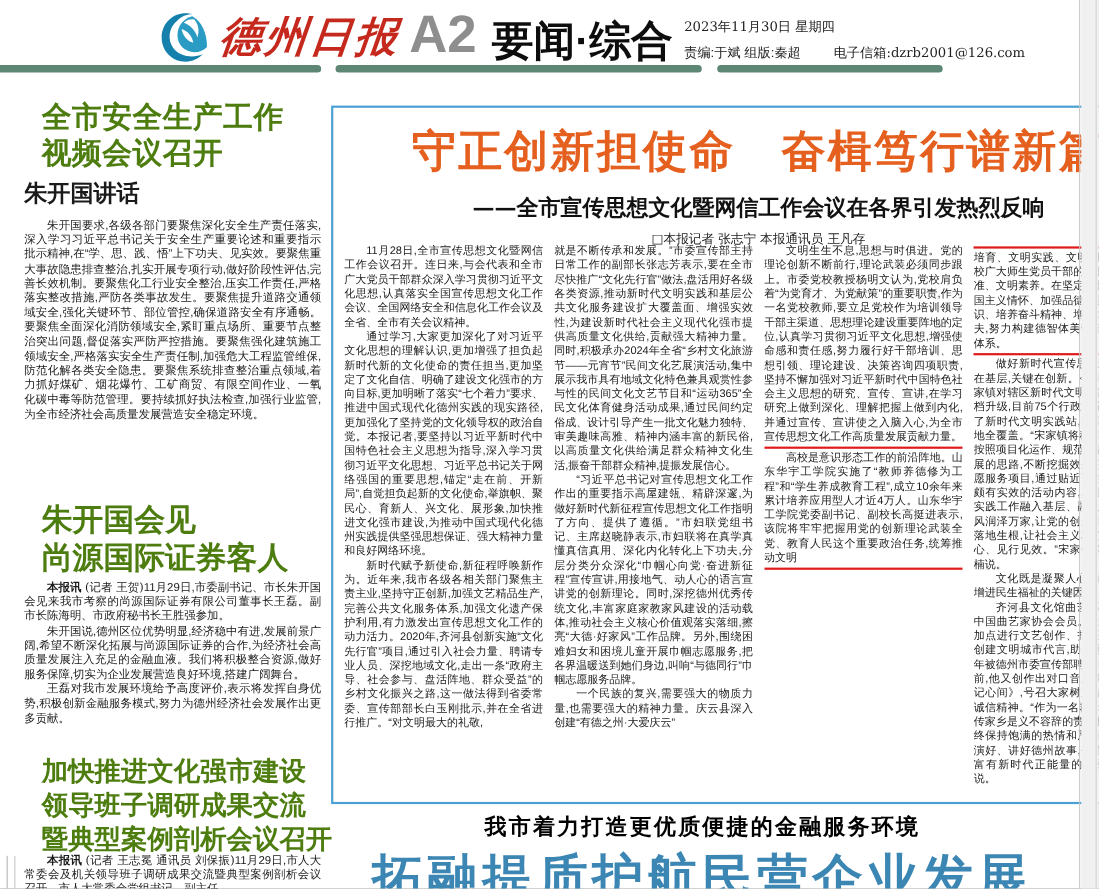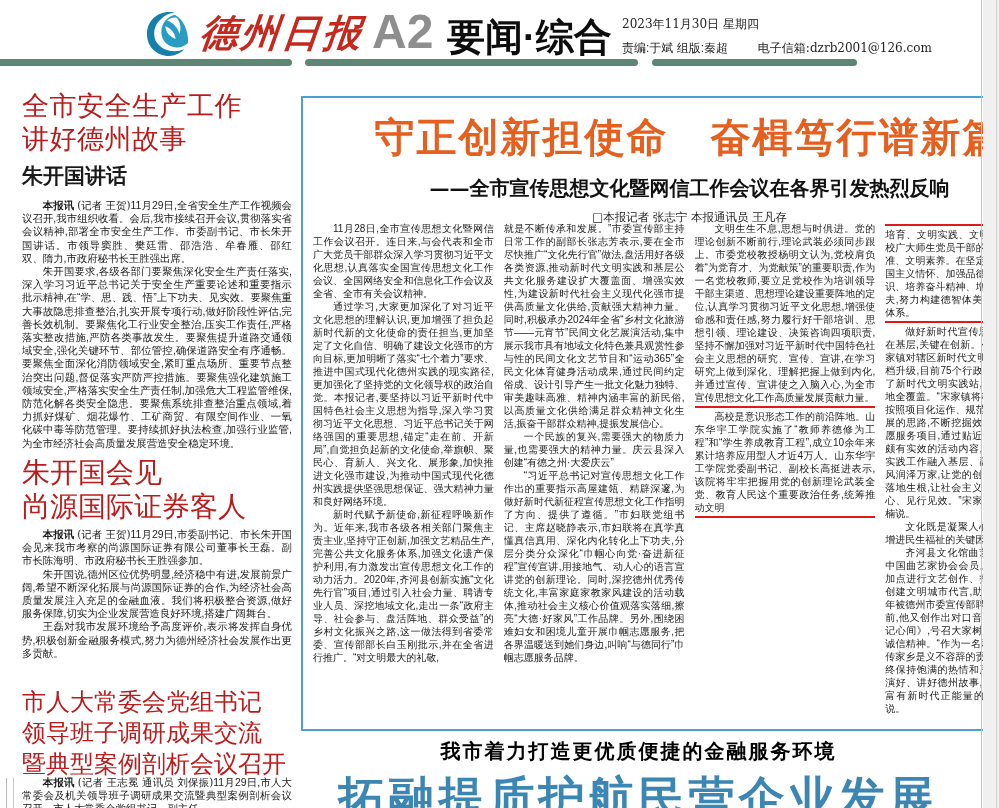--- a/index.html
+++ b/index.html
@@ -13,21 +13,21 @@
   .section{position:absolute;left:447px;top:12px;font-size:38px;font-weight:900;color:#0d0d0d;white-space:nowrap;}
   .meta{position:absolute;left:622px;top:16px;font-size:12px;color:#222;font-family:"DejaVu Serif",serif;white-space:nowrap;}
   .meta .l2{margin-top:7px;}
   .meta .staff{font-family:"Liberation Sans",sans-serif;font-weight:normal;margin-right:26px;}
   .bar{position:absolute;top:59px;height:7px;background:#5e8674;}
   .b1{left:0;width:292px;border-radius:0 4px 4px 0;}
   .b2{left:305px;width:333px;border-radius:4px;}
   .b3{left:652px;width:205px;border-radius:4px;}
   
   .la{position:absolute;left:22px;width:270px;}
-  .ht{font-weight:400;color:#b91c1c;}
+  .ht{font-weight:700;color:#4d7c0f;margin-left:16px;}
   .a1t{top:90px;font-size:27px;line-height:1.22;letter-spacing:0.5px;}
   .a1s{top:162px;font-size:21px;font-family:"DejaVu Serif",serif;font-weight:bold;}
   .a1b{top:199px;}
   .a2t{top:456px;font-size:28px;line-height:1.22;}
   .a2b{top:528px;}
   .a3t{top:686px;font-size:24px;line-height:1.3;}
   .a3b{top:776px;}
   .body{font-size:10.4px;line-height:13.2px;text-align:justify;}
   .bp{margin:0;text-indent:2em;}
   .lead-label{font-weight:bold;font-family:"DejaVu Serif",serif;}
@@ -79,61 +79,60 @@
       <span class="staff">责编:于斌 组版:秦超</span>
       <span class="email">电子信箱:dzrb2001@126.com</span>
     </div>
   </div>
   <div class="bar b1"></div>
   <div class="bar b2"></div>
   <div class="bar b3"></div>
 
   <div class="la ht a1t">
     <div>全市安全生产工作</div>
-    <div>讲好德州故事</div>
+    <div>视频会议召开</div>
   </div>
   <div class="la a1s">朱开国讲话</div>
   <div class="la body a1b">
-    <p class="bp"><span class="lead-label">本报讯</span> <span class="kai">(记者 王贺)</span><span>11月29日,全省安全生产工作视频会议召开,我市组织收看。会后,我市接续召开会议,贯彻落实省会议精神,部署全市安全生产工作。市委副书记、市长朱开国讲话。市领导窦胜、樊廷雷、邵浩浩、牟春雁、邵红双、隋力,市政府秘书长王胜强出席。</span></p>
     <p class="bp">朱开国要求,各级各部门要聚焦深化安全生产责任落实,深入学习习近平总书记关于安全生产重要论述和重要指示批示精神,在“学、思、践、悟”上下功夫、见实效。要聚焦重大事故隐患排查整治,扎实开展专项行动,做好阶段性评估,完善长效机制。要聚焦化工行业安全整治,压实工作责任,严格落实整改措施,严防各类事故发生。要聚焦提升道路交通领域安全,强化关键环节、部位管控,确保道路安全有序通畅。要聚焦全面深化消防领域安全,紧盯重点场所、重要节点整治突出问题,督促落实严防严控措施。要聚焦强化建筑施工领域安全,严格落实安全生产责任制,加强危大工程监管维保,防范化解各类安全隐患。要聚焦系统排查整治重点领域,着力抓好煤矿、烟花爆竹、工矿商贸、有限空间作业、一氧化碳中毒等防范管理。要持续抓好执法检查,加强行业监管,为全市经济社会高质量发展营造安全稳定环境。</p>
   </div>
 
   <div class="la ht a2t">
     <div>朱开国会见</div>
     <div>尚源国际证券客人</div>
   </div>
   <div class="la body a2b">
     <p class="bp"><span class="lead-label">本报讯</span> <span class="kai">(记者 王贺)</span><span>11月29日,市委副书记、市长朱开国会见来我市考察的尚源国际证券有限公司董事长王磊。副市长陈海明、市政府秘书长王胜强参加。</span></p>
     <p class="bp">朱开国说,德州区位优势明显,经济稳中有进,发展前景广阔,希望不断深化拓展与尚源国际证券的合作,为经济社会高质量发展注入充足的金融血液。我们将积极整合资源,做好服务保障,切实为企业发展营造良好环境,搭建广阔舞台。</p>
     <p class="bp">王磊对我市发展环境给予高度评价,表示将发挥自身优势,积极创新金融服务模式,努力为德州经济社会发展作出更多贡献。</p>
   </div>
 
   <div class="la ht a3t">
-    <div>市人大常委会党组书记</div>
+    <div>加快推进文化强市建设</div>
     <div>领导班子调研成果交流</div>
     <div>暨典型案例剖析会议召开</div>
   </div>
   <div class="la body a3b">
     <p class="bp"><span class="lead-label">本报讯</span> <span class="kai">(记者 王志冕 通讯员 刘保振)</span><span>11月29日,市人大常委会及机关领导班子调研成果交流暨典型案例剖析会议召开。市人大常委会党组书记、副主任…</span></p>
   </div>
 
   <div class="mbox">
     <div class="mh">守正创新担使命　奋楫笃行谱新篇</div>
     <div class="msub">——全市宣传思想文化暨网信工作会议在各界引发热烈反响</div>
     <div class="mby">□本报记者 张志宁 本报通讯员 王凡存</div>
     <div class="cols">
       <div class="col">
         <p class="ind">11月28日,全市宣传思想文化暨网信工作会议召开。连日来,与会代表和全市广大党员干部群众深入学习贯彻习近平文化思想,认真落实全国宣传思想文化工作会议、全国网络安全和信息化工作会议及全省、全市有关会议精神。</p>
         <p class="ind">通过学习,大家更加深化了对习近平文化思想的理解认识,更加增强了担负起新时代新的文化使命的责任担当,更加坚定了文化自信、明确了建设文化强市的方向目标,更加明晰了落实“七个着力”要求、推进中国式现代化德州实践的现实路径,更加强化了坚持党的文化领导权的政治自觉。本报记者,要坚持以习近平新时代中国特色社会主义思想为指导,深入学习贯彻习近平文化思想、习近平总书记关于网络强国的重要思想,锚定“走在前、开新局”,自觉担负起新的文化使命,举旗帜、聚民心、育新人、兴文化、展形象,加快推进文化强市建设,为推动中国式现代化德州实践提供坚强思想保证、强大精神力量和良好网络环境。</p>
         <p class="ind">新时代赋予新使命,新征程呼唤新作为。近年来,我市各级各相关部门聚焦主责主业,坚持守正创新,加强文艺精品生产,完善公共文化服务体系,加强文化遗产保护利用,有力激发出宣传思想文化工作的动力活力。2020年,齐河县创新实施“文化先行官”项目,通过引入社会力量、聘请专业人员、深挖地域文化,走出一条“政府主导、社会参与、盘活阵地、群众受益”的乡村文化振兴之路,这一做法得到省委常委、宣传部部长白玉刚批示,并在全省进行推广。“对文明最大的礼敬,</p>
       </div>
       <div class="col">
         <p>就是不断传承和发展。”市委宣传部主持日常工作的副部长张志芳表示,要在全市尽快推广“文化先行官”做法,盘活用好各级各类资源,推动新时代文明实践和基层公共文化服务建设扩大覆盖面、增强实效性,为建设新时代社会主义现代化强市提供高质量文化供给,贡献强大精神力量。同时,积极承办2024年全省“乡村文化旅游节——元宵节”民间文化艺展演活动,集中展示我市具有地域文化特色兼具观赏性参与性的民间文化文艺节目和“运动365”全民文化体育健身活动成果,通过民间约定俗成、设计引导产生一批文化魅力独特、审美趣味高雅、精神内涵丰富的新民俗,以高质量文化供给满足群众精神文化生活,振奋干部群众精神,提振发展信心。</p>
+        <p class="ind">“习近平总书记对宣传思想文化工作作出的重要指示高屋建瓴、精辟深邃,为做好新时代新征程宣传思想文化工作指明了方向、提供了遵循。”市妇联党组书记、主席赵晓静表示,市妇联将在真学真懂真信真用、深化内化转化上下功夫,分层分类分众深化“巾帼心向党·奋进新征程”宣传宣讲,用接地气、动人心的语言宣讲党的创新理论。同时,深挖德州优秀传统文化,丰富家庭家教家风建设的活动载体,推动社会主义核心价值观落实落细,擦亮“大德·好家风”工作品牌。另外,围绕困难妇女和困境儿童开展巾帼志愿服务,把各界温暖送到她们身边,叫响“与德同行”巾帼志愿服务品牌。</p>
         <p class="ind">一个民族的复兴,需要强大的物质力量,也需要强大的精神力量。庆云县深入创建“有德之州·大爱庆云”</p>
-        <p class="ind">“习近平总书记对宣传思想文化工作作出的重要指示高屋建瓴、精辟深邃,为做好新时代新征程宣传思想文化工作指明了方向、提供了遵循。”市妇联党组书记、主席赵晓静表示,市妇联将在真学真懂真信真用、深化内化转化上下功夫,分层分类分众深化“巾帼心向党·奋进新征程”宣传宣讲,用接地气、动人心的语言宣讲党的创新理论。同时,深挖德州优秀传统文化,丰富家庭家教家风建设的活动载体,推动社会主义核心价值观落实落细,擦亮“大德·好家风”工作品牌。另外,围绕困难妇女和困境儿童开展巾帼志愿服务,把各界温暖送到她们身边,叫响“与德同行”巾帼志愿服务品牌。</p>
       </div>
       <div class="col">
         <p class="ind">文明生生不息,思想与时俱进。党的理论创新不断前行,理论武装必须同步跟上。市委党校教授杨明文认为,党校肩负着“为党育才、为党献策”的重要职责,作为一名党校教师,要立足党校作为培训领导干部主渠道、思想理论建设重要阵地的定位,认真学习贯彻习近平文化思想,增强使命感和责任感,努力履行好干部培训、思想引领、理论建设、决策咨询四项职责,坚持不懈加强对习近平新时代中国特色社会主义思想的研究、宣传、宣讲,在学习研究上做到深化、理解把握上做到内化,并通过宣传、宣讲使之入脑入心,为全市宣传思想文化工作高质量发展贡献力量。</p>
         <div class="hl">
           <p class="ind">高校是意识形态工作的前沿阵地。山东华宇工学院实施了“教师养德修为工程”和“学生养成教育工程”,成立10余年来累计培养应用型人才近4万人。山东华宇工学院党委副书记、副校长高挺进表示,该院将牢牢把握用党的创新理论武装全党、教育人民这个重要政治任务,统筹推动文明</p>
         </div>
       </div>
       <div class="col">
         <div class="hl">
           <p>培育、文明实践、文明创建,不断提高学校广大师生党员干部的思想觉悟、道德水准、文明素养。在坚定理想信念、厚植爱国主义情怀、加强品德修养、增长知识见识、培养奋斗精神、增强综合素质上下功夫,努力构建德智体美劳全面培养的教育体系。</p>

